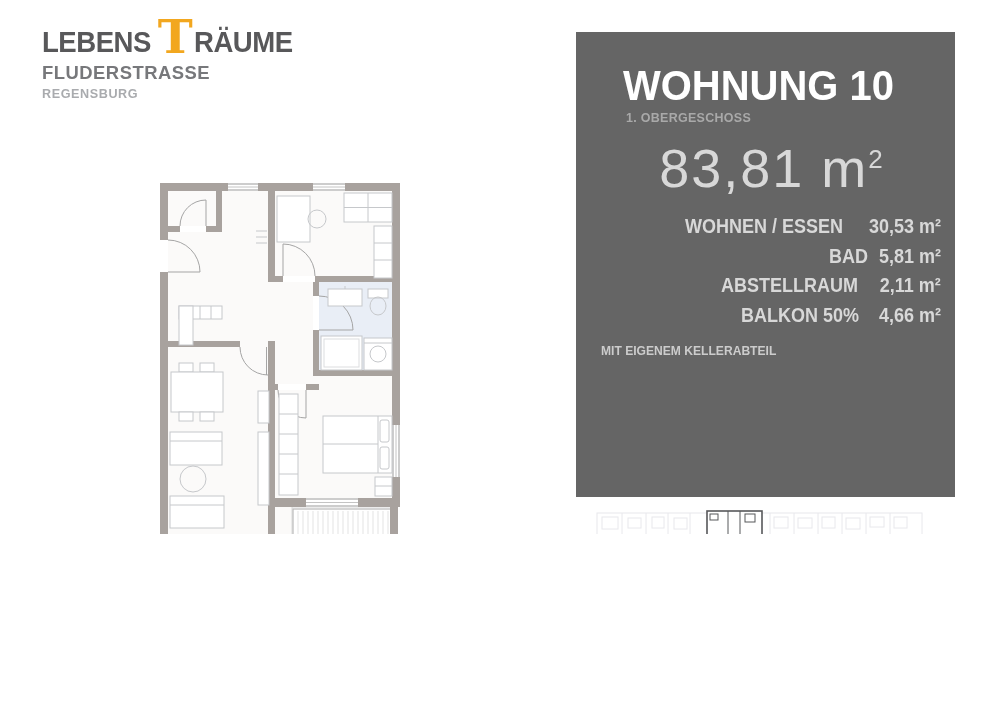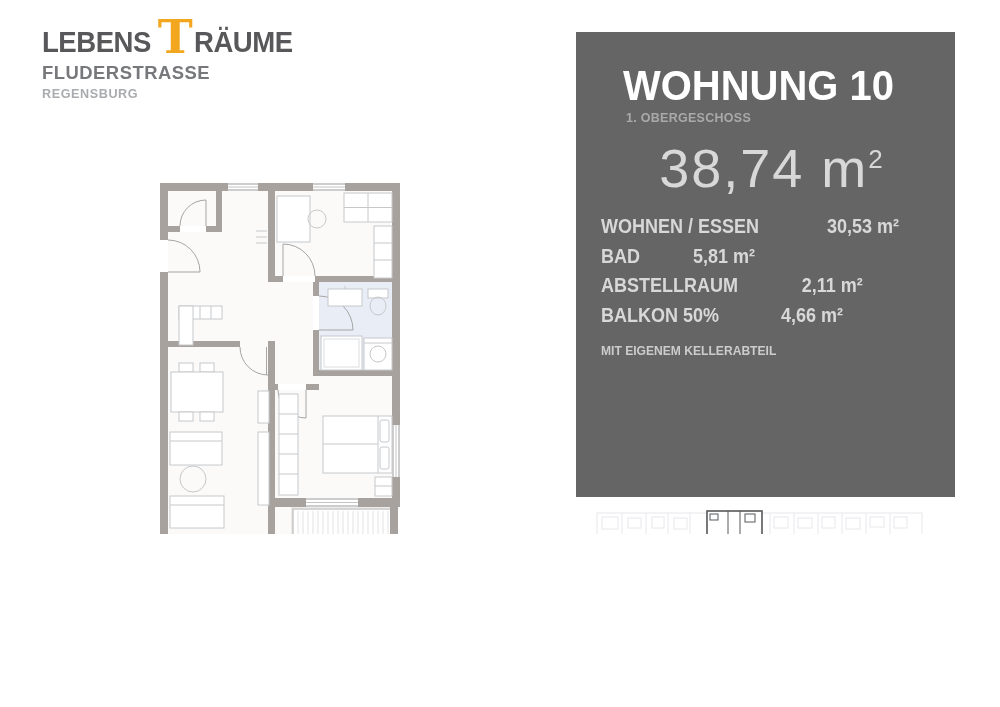--- a/index.html
+++ b/index.html
@@ -23,21 +23,21 @@
          box-sizing:border-box;padding:30px 14px 0 25px;margin-top:32px;}
   .panel-title{font-size:43px;font-weight:800;color:#ffffff;letter-spacing:0;
                margin-left:22px;line-height:46px;transform:scaleX(.93);transform-origin:left center;
                white-space:nowrap;}
   .panel-sub{font-size:13px;font-weight:800;color:#a9a9a9;margin-left:25px;margin-top:2px;
              letter-spacing:.3px;transform:scaleX(.96);transform-origin:left center;}
   .panel-area{margin-top:12px;text-align:center;color:#d8d8d8;font-weight:400;
               font-size:54px;letter-spacing:2px;white-space:nowrap;}
   .panel-area sup{font-size:26px;letter-spacing:0;}
   .rooms{margin-top:16px;}
-  .room-row{display:flex;justify-content:flex-start;align-items:baseline;height:29.6px;gap:42px;}
+  .room-row{display:flex;justify-content:flex-end;align-items:baseline;height:29.6px;}
   .room-label{font-size:20px;font-weight:800;color:#d8d8d8;white-space:nowrap;
               transform:scaleX(.9);transform-origin:left center;}
   .room-area{font-size:20px;font-weight:800;color:#d8d8d8;white-space:nowrap;
              transform:scaleX(.9);transform-origin:right center;}
   .panel-note{margin-top:10px;font-size:13px;font-weight:800;color:#cccccc;
               transform:scaleX(.93);transform-origin:left center;white-space:nowrap;}
 
   
   .bottom-bar{position:absolute;left:576px;top:664px;width:379px;height:43px;background:#5d5d5d;}
 
@@ -220,21 +220,21 @@
         <line x1="170" y1="505" x2="224" y2="505"></line>
       <rect x="258" y="391" width="11" height="32"></rect>
         <rect x="258" y="432" width="11" height="73"></rect>
     </g>
   </svg>
 
   <div class="panel">
     <div class="panel-title">WOHNUNG 10</div>
     <div class="panel-sub">1. OBERGESCHOSS</div>
     <div class="panel-area">
-      <span>38,74</span>
+      <span>83,81</span>
       <span>m</span><sup>2</sup>
     </div>
     <div class="rooms">
       <div class="room-row">
         <span class="room-label">WOHNEN / ESSEN</span>
         <span class="room-area">30,53 m²</span>
       </div>
       <div class="room-row">
         <span class="room-label">BAD</span>
         <span class="room-area">5,81 m²</span>

